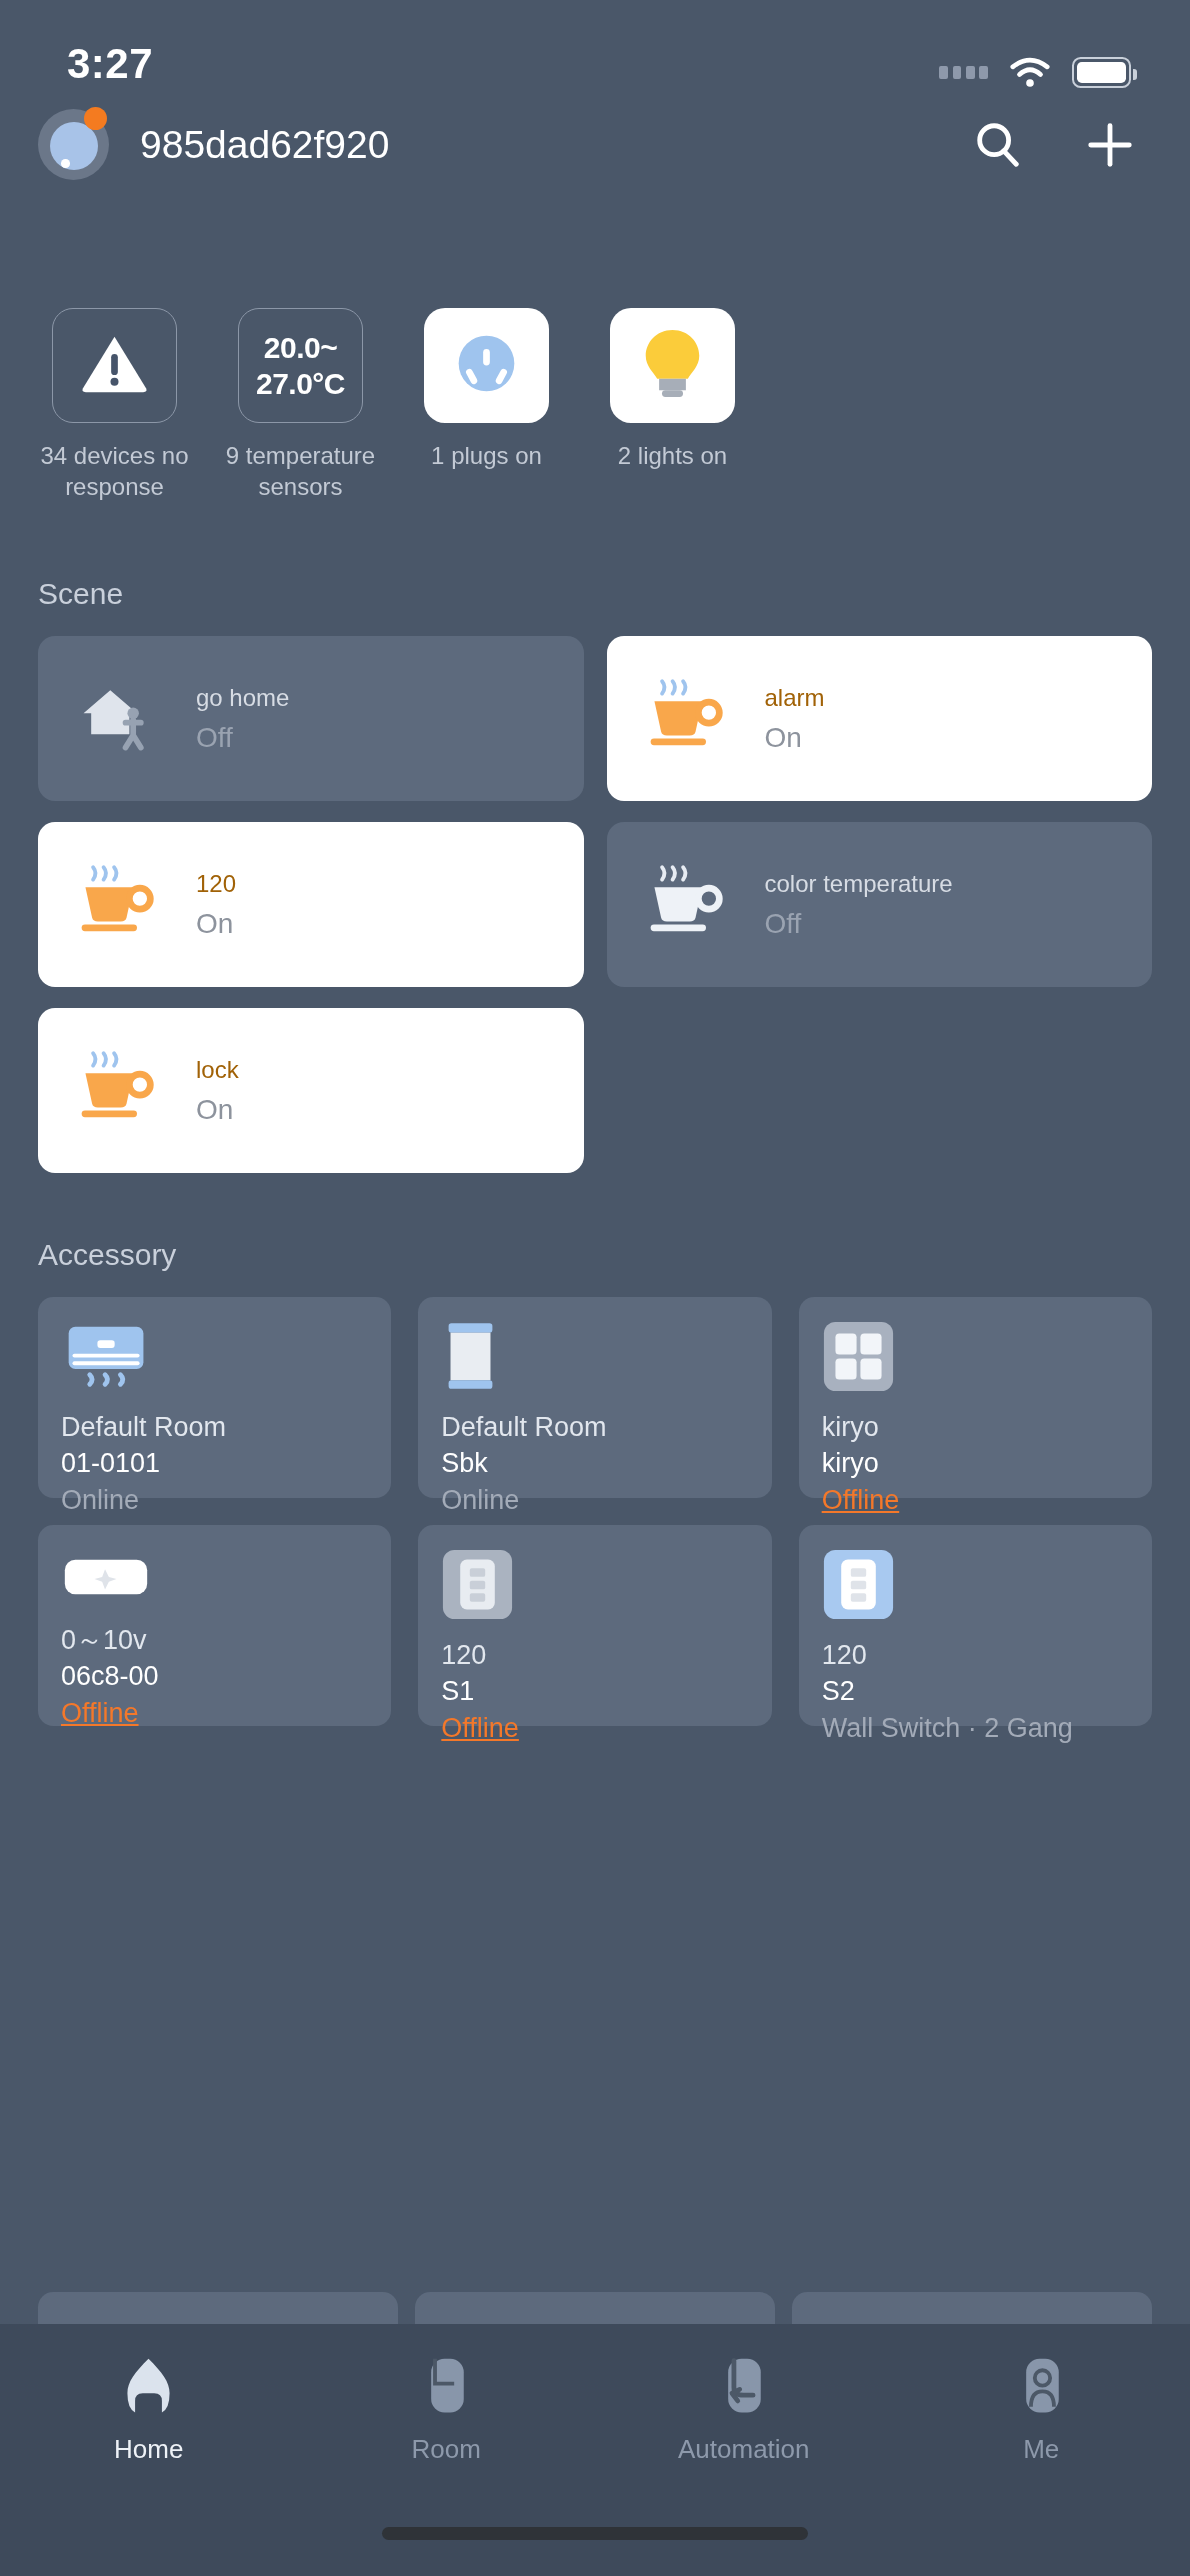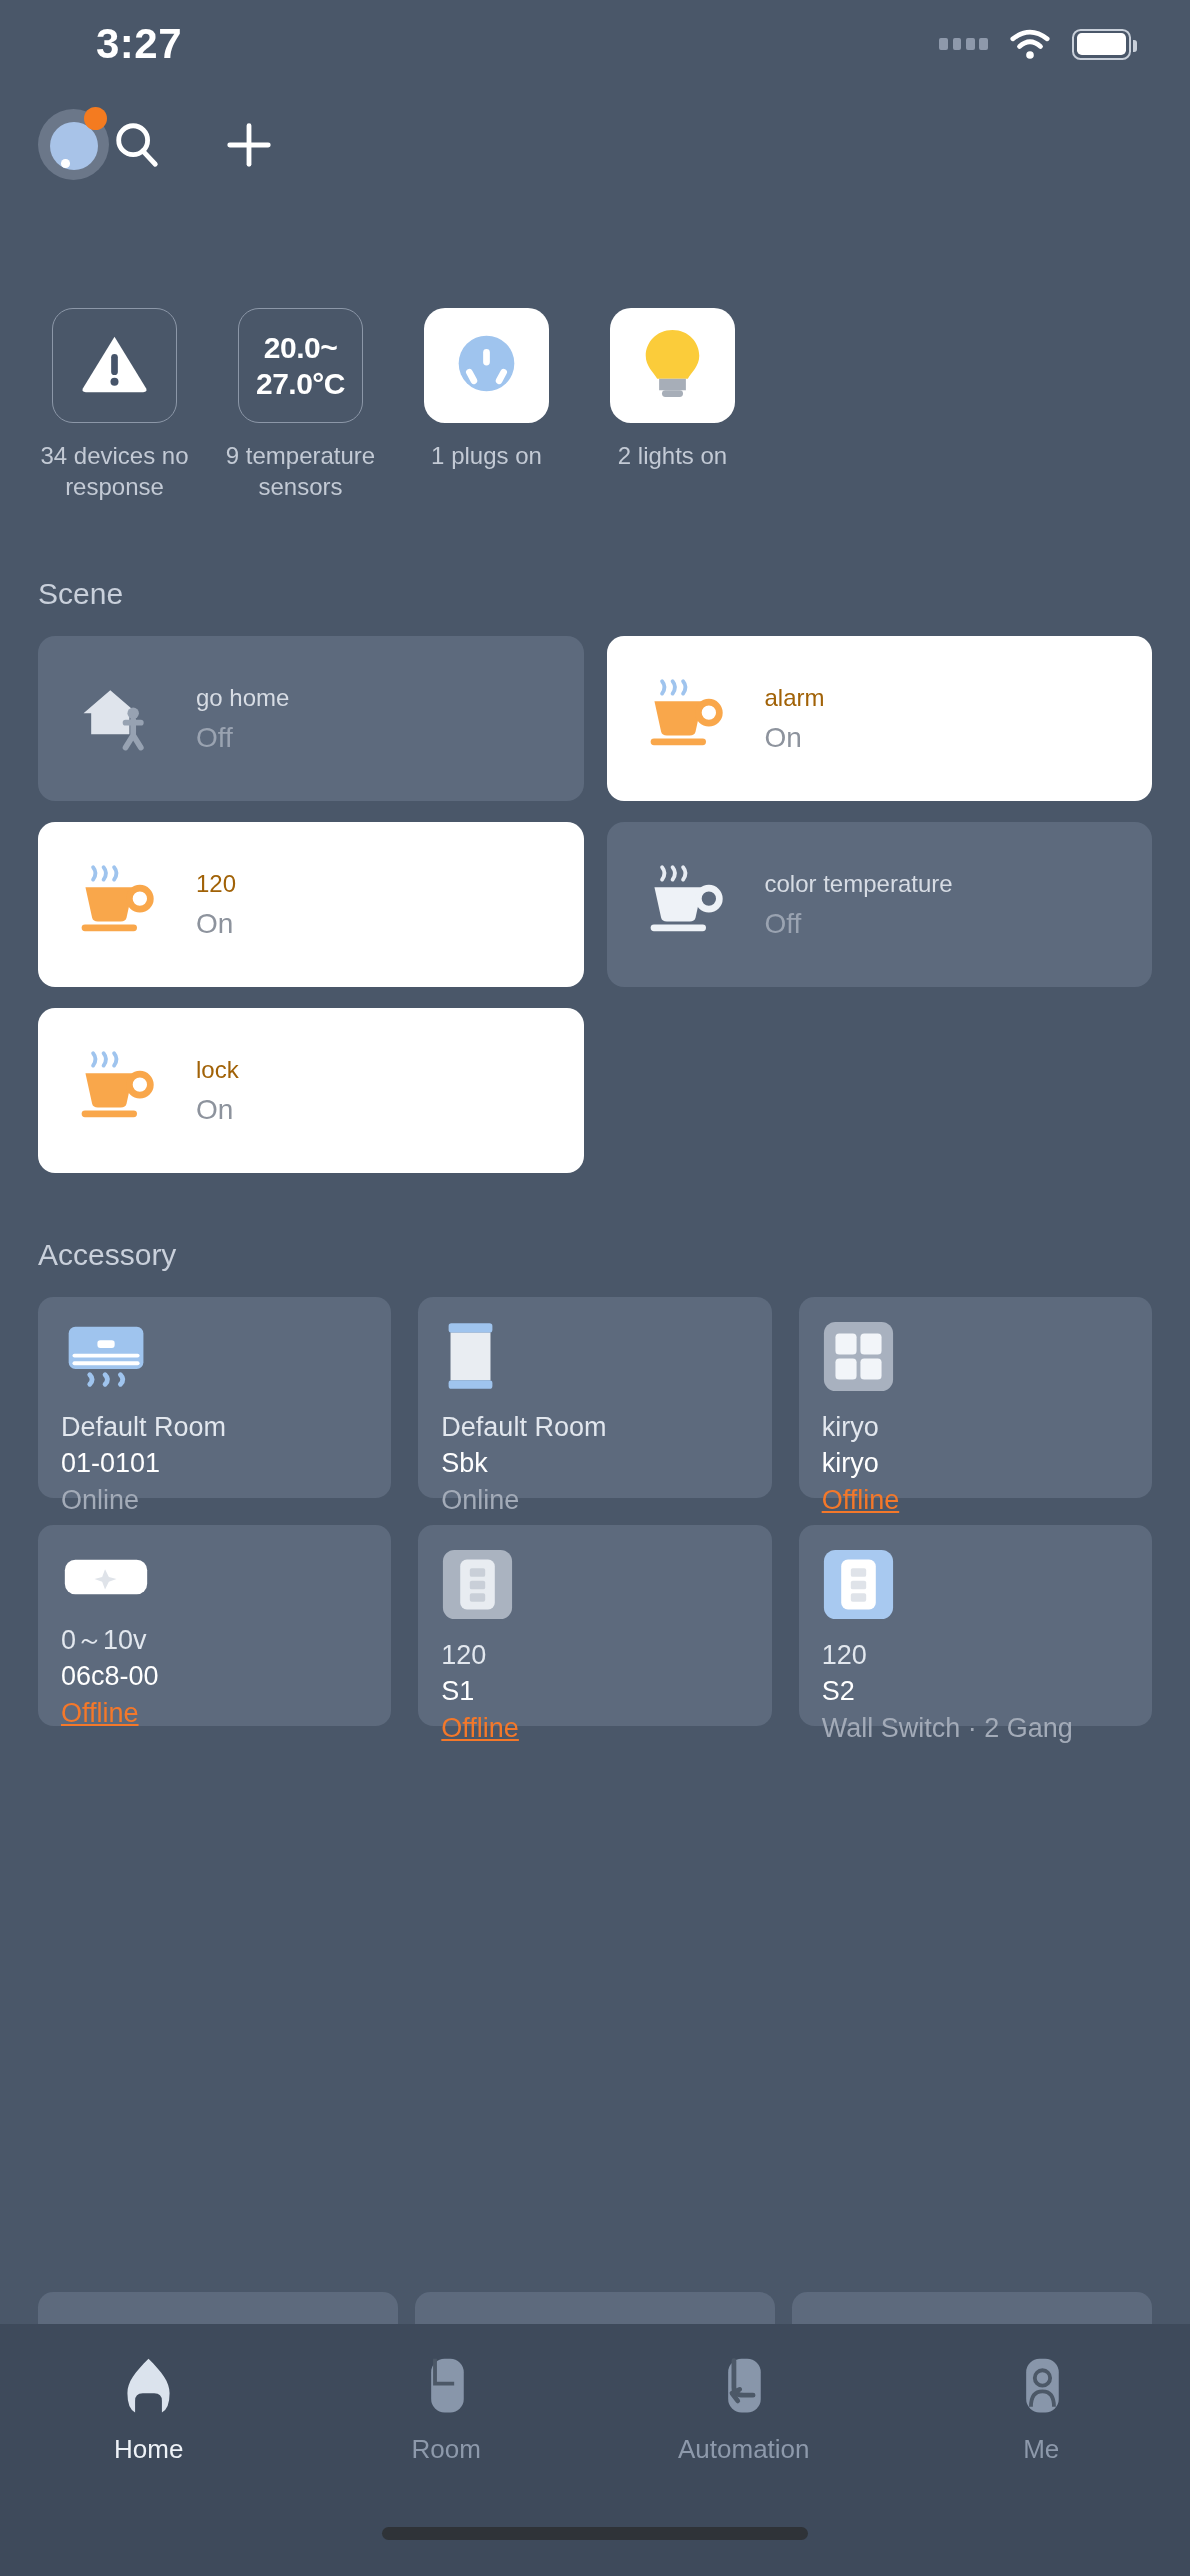--- a/index.html
+++ b/index.html
@@ -7,22 +7,22 @@
   body {
     background:#4a5769;
     font-family:"Liberation Sans", sans-serif;
     color:#ffffff;
     overflow:hidden;
     position:relative;
   }
 
   
   .statusbar{
-    height:88px; display:flex; align-items:center;
-    justify-content:space-between; padding:0 59px 0 67px;margin-left:29px;
+    height:88px; display:flex; align-items:flex-end;
+    justify-content:space-between; padding:0 59px 0 67px;
   }
   .sb-time{ font-size:42px; font-weight:600; letter-spacing:0.5px; color:#fff; }
   .sb-right{ display:flex; align-items:center; gap:21px; }
   .sb-dots{ display:flex; gap:4.8px; align-items:flex-end; }
   .sb-dots i{ display:block; width:8.6px; height:12.5px; border-radius:1.9px; background:#8e99ab; }
   .sb-wifi{ position:relative; width:42px; height:31px; }
   .sb-batt{
     width:59px; height:31px; border:2.9px solid #c9d0da; border-radius:8.6px;
     position:relative; padding:2.9px;
   }
@@ -157,20 +157,21 @@
       </span>
   </div>
 </div>
 
 <div class="appbar">
   <div class="avatar">
     <span class="face"></span>
     <span class="dot-eye"></span>
     <span class="badge"></span>
   </div>
+  <div class="home-name">985dad62f920</div>
   <div class="appbar-actions">
     <span class="ic-btn">
       <svg width="52" height="52" viewBox="0 0 54 54">
         <circle cx="23" cy="22" r="15" stroke="#ffffff" stroke-width="5" fill="none"></circle>
         <line x1="33" y1="33" x2="46" y2="47" stroke="#ffffff" stroke-width="5" stroke-linecap="round"></line>
       </svg>
     </span>
     <span class="ic-btn">
       <svg width="52" height="52" viewBox="0 0 54 54">
         <line x1="27" y1="7" x2="27" y2="47" stroke="#ffffff" stroke-width="5" stroke-linecap="round"></line>

